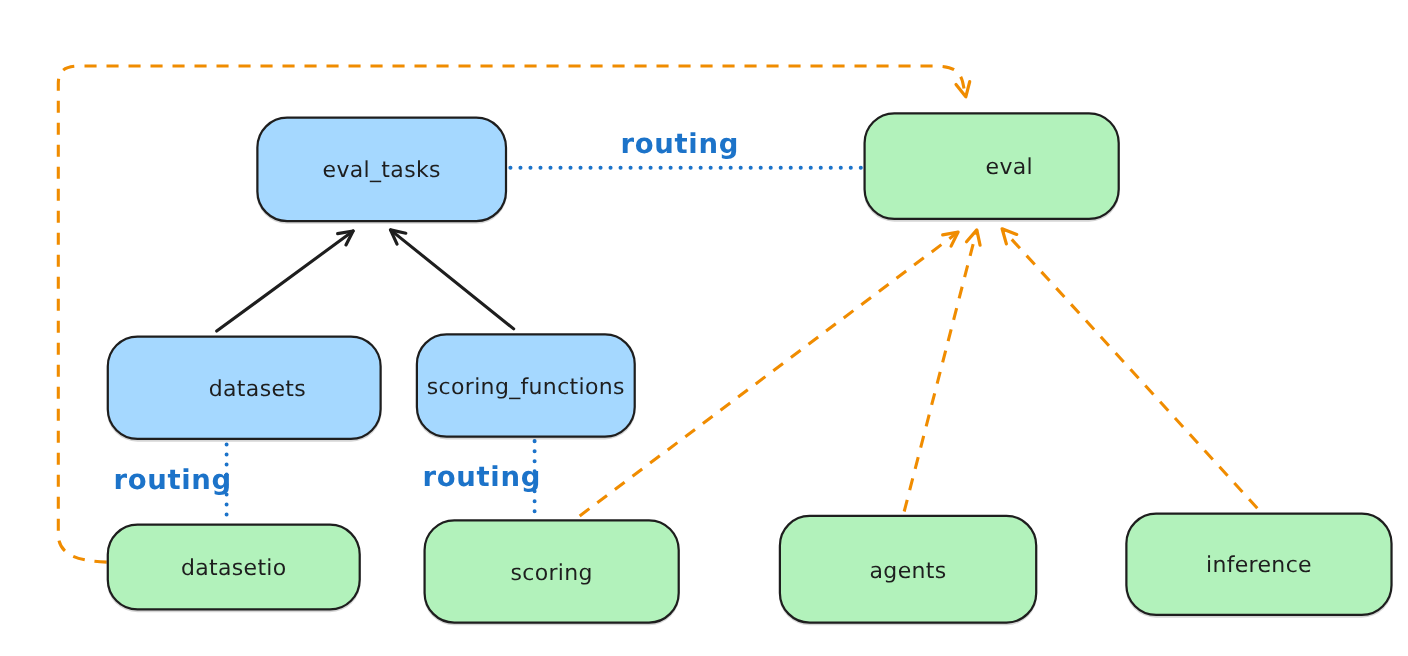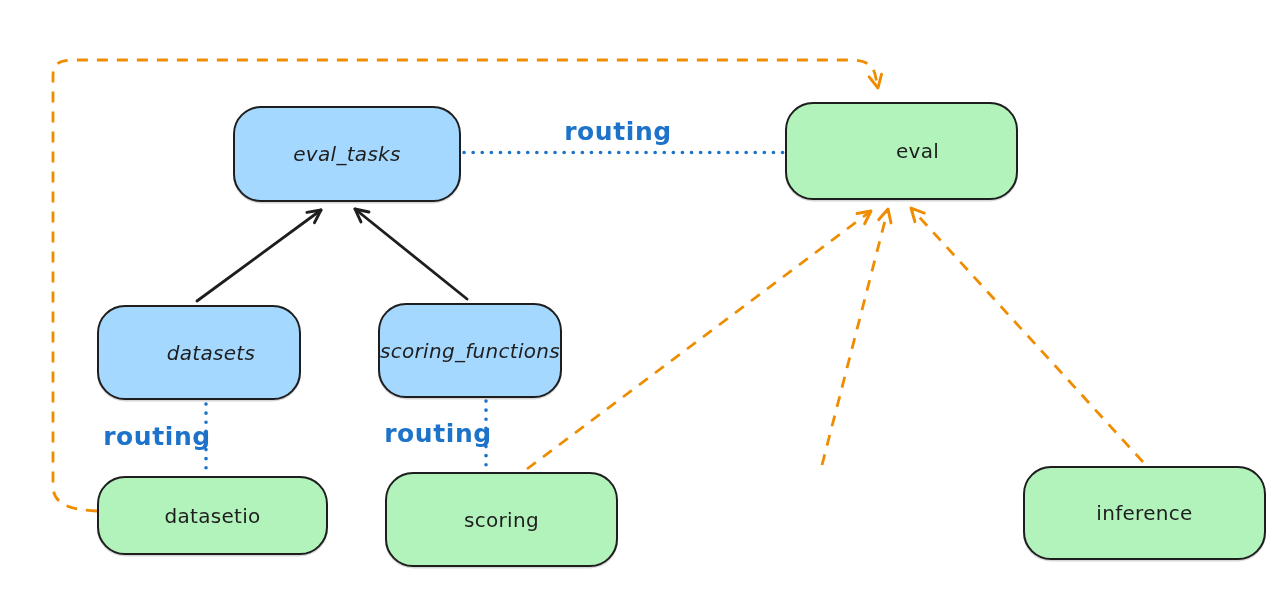--- a/index.html
+++ b/index.html
@@ -20,21 +20,21 @@
   .node {
     position: absolute;
     box-sizing: border-box;
     border: 2.6px solid var(--node_stroke, #1e1e1e);
     border-radius: 28px;
     display: flex;
     align-items: center;
     justify-content: center;
     box-shadow: 0 1.5px 0 rgba(30,30,30,0.18);
   }
-  .node.blue  { background: var(--node_blue_fill, #a5d8ff); font-style: italic; }
+  .node.blue  { background: var(--node_blue_fill, #a5d8ff); }
   .node.green { background: var(--node_green_fill, #b2f2bb); }
   .node-label {
     font-size: 20px;
     color: var(--node_stroke, #1e1e1e);
     letter-spacing: 0.3px;
     white-space: nowrap;
   }
   .edge-label {
     position: absolute;
     transform: translate(-50%, -50%);
@@ -109,36 +109,39 @@
   </svg>
 
   <div class="node blue" style="left:233px; top:106px; width:228px; height:96px;">
     <span class="node-label">eval_tasks</span>
   </div>
 
   <div class="node green" style="left:785px; top:102px; width:233px; height:98px;padding-left:32px;">
     <span class="node-label">eval</span>
   </div>
 
-  <div class="node blue" style="left:97px; top:305px; width:204px; height:95px;padding-left:24px;">
+  <div class="node blue" style="left:97px; top:305px; width:250px; height:95px;padding-left:24px;">
     <span class="node-label">datasets</span>
   </div>
 
-  <div class="node blue" style="left:378px; top:303px; width:184px; height:95px;">
+  <div class="node blue" style="left:378px; top:303px; width:200px; height:95px;">
     <span class="node-label">scoring_functions</span>
   </div>
 
   <div class="node green" style="left:97px; top:476px; width:231px; height:79px;">
     <span class="node-label">datasetio</span>
   </div>
 
   <div class="node green" style="left:385px; top:472px; width:233px; height:95px;">
     <span class="node-label">scoring</span>
   </div>
 
+  <div class="node green" style="left:708px; top:468px; width:235px; height:99px;">
+    <span class="node-label">agents</span>
+  </div>
 
   <div class="node green" style="left:1023px; top:466px; width:243px; height:94px;">
     <span class="node-label">inference</span>
   </div>
 
   <div class="edge-label" style="left:618px; top:131px;">routing</div>
 
   <div class="edge-label" style="left:157px; top:436px;">routing</div>
 
   <div class="edge-label" style="left:438px; top:433px;">routing</div>

